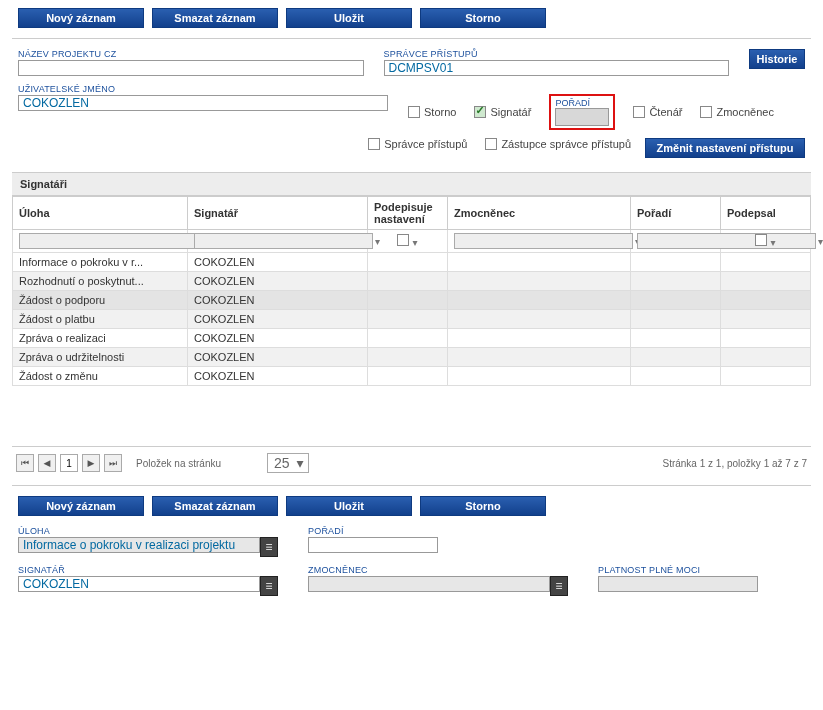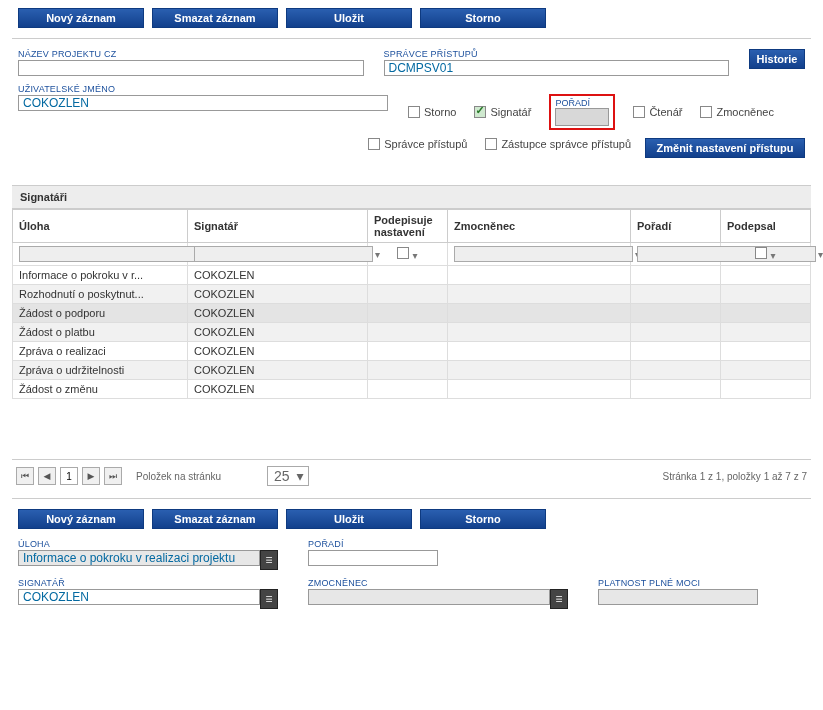--- a/index.html
+++ b/index.html
@@ -17,21 +17,21 @@
     .field input[type=text] { border: 1px solid #999; padding: 2px 4px; height: 16px; font-size: 12px; color: #0369a1; }
     .checks { display: flex; gap: 18px; align-items: center; font-size: 11px; color: #444; padding-top: 10px; }
     .checks label { display: flex; align-items: center; gap: 4px; white-space: nowrap; }
     .ck { width: 12px; height: 12px; border: 1px solid #888; display: inline-block; background: #fff; }
     .ck.checked { background: #cfe9cf; position: relative; }
     .ck.checked::after { content: "✓"; color: #2a7a2a; position: absolute; top: -3px; left: 0px; font-size: 11px; font-weight: bold; }
     .poradi-box { border: 2px solid #d11; padding: 2px 4px; display: flex; flex-direction: column; }
     .poradi-box label { font-size: 9px; color: #1b4f9c; }
     .poradi-box .inp { width: 54px; height: 18px; border: 1px solid #999; background: #d8d8d8; }
 
-    .section-title { background: #ededed; border-top: 1px solid #ccc; border-bottom: 1px solid #ccc; padding: 5px 8px; font-weight: bold; color: #333; margin-top: 15px; }
+    .section-title { background: #ededed; border-top: 1px solid #ccc; border-bottom: 1px solid #ccc; padding: 5px 8px; font-weight: bold; color: #333; margin-top: 2px; }
 
     table.grid { width: 100%; border-collapse: collapse; table-layout: fixed; }
     table.grid th { background: #fff; border: 1px solid #ccc; padding: 4px 6px; text-align: left; font-weight: bold; font-size: 11px; color: #333; vertical-align: middle; height: 32px; }
     tr.filter td { background: #d8d8d8; border: 1px solid #bbb; padding: 2px 3px; }
     tr.filter .filt { display: flex; align-items: center; gap: 2px; }
     tr.filter .filt input { flex: 1; border: 1px solid #aaa; height: 16px; background: #eee; }
     .funnel { color: #777; font-size: 10px; cursor: pointer; }
     table.grid td { border: 1px solid #ddd; padding: 3px 6px; font-size: 11px; color: #333; background: #fff; height: 19px; }
     table.grid tbody tr:nth-child(even) td { background: #f1f1f1; }
     td.sel { color: #2a9a2a; }

